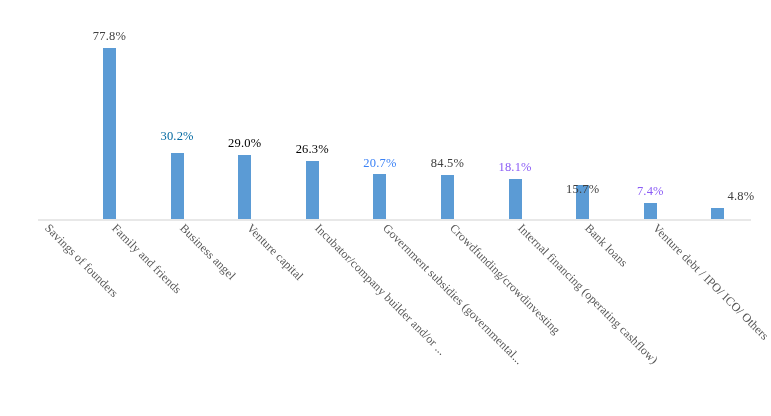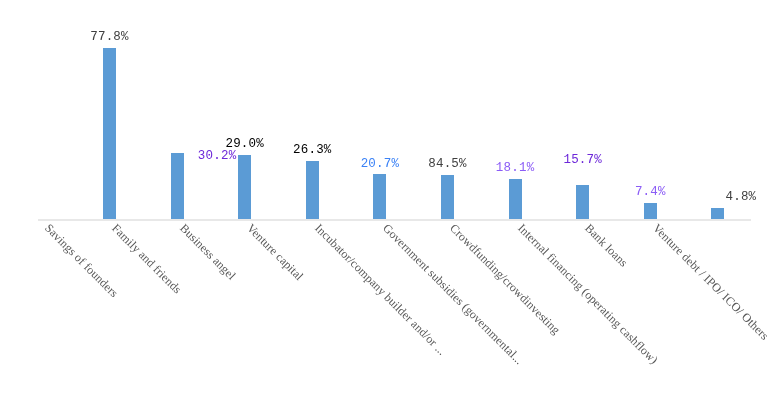--- a/index.html
+++ b/index.html
@@ -24,21 +24,20 @@
     background: #ffffff;
   }
 
   
   #plot-area {
     position: absolute;
     left: 0;
     top: 0;
     width: 610px;
     height: 225px;
-    font-family: Liberation Mono, monospace;
   }
 
   #axis-line {
     position: absolute;
     left: 38px;
     top: 219px;
     width: 713px;
     height: 2px;
     background: #e8e8e8;
   }
@@ -94,21 +93,21 @@
 
   <div id="plot-area">
     <div id="axis-line"></div>
     <div id="bars-container">
         <div class="bar-group" style="left: 103px; height: 219px;">
           <div class="bar-rect" style="height: 171px; background: rgb(91, 155, 213);"></div>
           <div class="bar-value" style="bottom: 181px; color: rgb(63, 63, 63);">77.8%</div>
         </div>
         <div class="bar-group" style="left: 170.6px; height: 219px;">
           <div class="bar-rect" style="height: 66.3779px; background: rgb(91, 155, 213);"></div>
-          <div class="bar-value" style="bottom: 62px; color: #6d28d9; margin-left: 40px;">30.2%</div>
+          <div class="bar-value" style="bottom: 81px; color: #0369a1;">30.2%</div>
         </div>
         <div class="bar-group" style="left: 238.2px; height: 219px;">
           <div class="bar-rect" style="height: 63.7404px; background: rgb(91, 155, 213);"></div>
           <div class="bar-value" style="bottom: 73.7404px; color: #000000;">29.0%</div>
         </div>
         <div class="bar-group" style="left: 305.8px; height: 219px;">
           <div class="bar-rect" style="height: 57.8059px; background: rgb(91, 155, 213);"></div>
           <div class="bar-value" style="bottom: 67.8059px; color: #000000;">26.3%</div>
         </div>
         <div class="bar-group" style="left: 373.4px; height: 219px;">
@@ -118,21 +117,21 @@
         <div class="bar-group" style="left: 441px; height: 219px;">
           <div class="bar-rect" style="height: 43.9589px; background: rgb(91, 155, 213);"></div>
           <div class="bar-value" style="bottom: 53.9589px; color: rgb(63, 63, 63);">84.5%</div>
         </div>
         <div class="bar-group" style="left: 508.6px; height: 219px;">
           <div class="bar-rect" style="height: 39.7828px; background: rgb(91, 155, 213);"></div>
           <div class="bar-value" style="bottom: 49.7828px; color: #8b5cf6;">18.1%</div>
         </div>
         <div class="bar-group" style="left: 576.2px; height: 219px;">
           <div class="bar-rect" style="height: 34.5077px; background: rgb(91, 155, 213);"></div>
-          <div class="bar-value" style="bottom: 58px; color: #6d28d9; margin-top: 28px;">15.7%</div>
+          <div class="bar-value" style="bottom: 28px; color: #404040; margin-top: 28px;">15.7%</div>
         </div>
         <div class="bar-group" style="left: 643.8px; height: 219px;">
           <div class="bar-rect" style="height: 16.2648px; background: rgb(91, 155, 213);"></div>
           <div class="bar-value" style="bottom: 26.2648px; color: #8b5cf6;">7.4%</div>
         </div>
         <div class="bar-group" style="left: 711.4px; height: 219px;">
           <div class="bar-rect" style="height: 10.5501px; background: rgb(91, 155, 213);"></div>
           <div class="bar-value" style="bottom: 20.5501px; color: rgb(63, 63, 63); margin-left: 23px;">4.8%</div>
         </div>
       </div>

